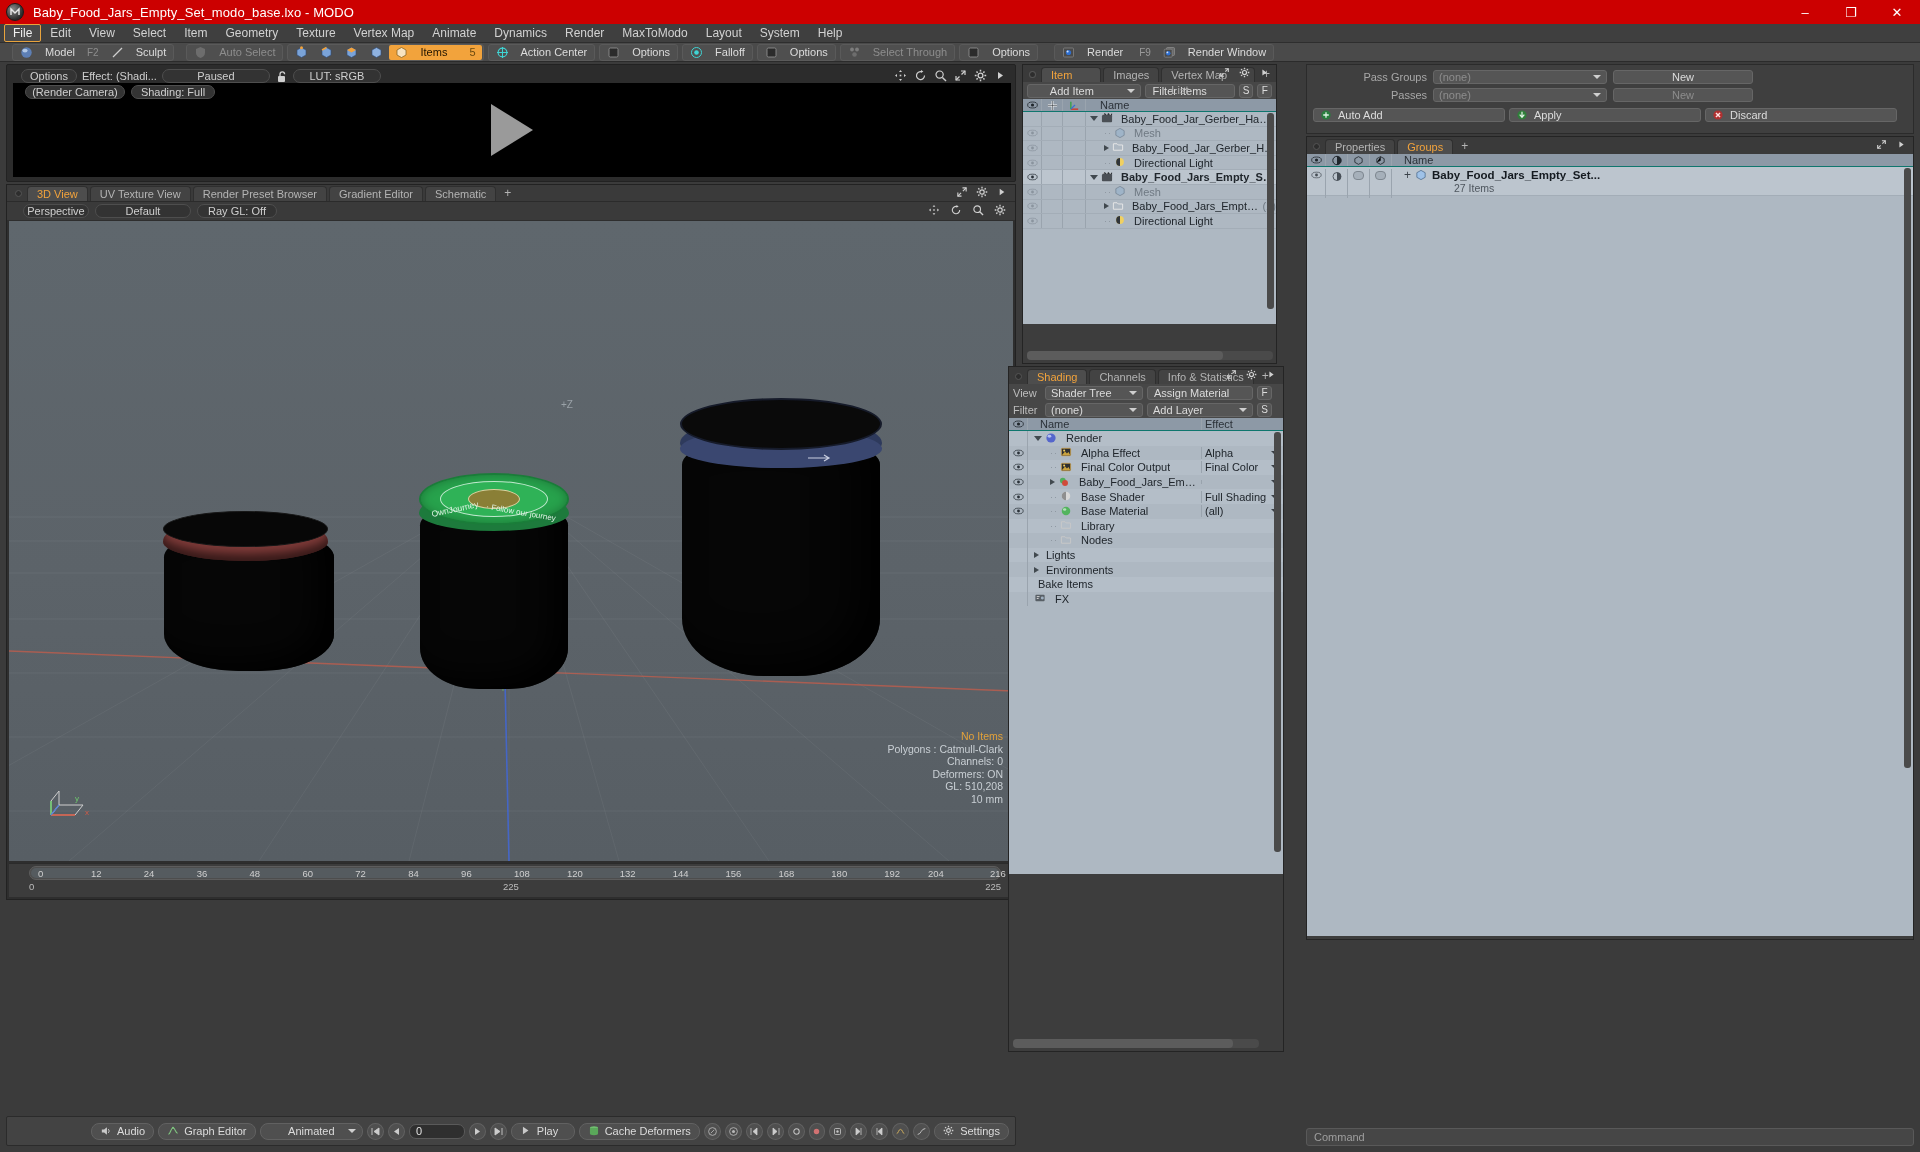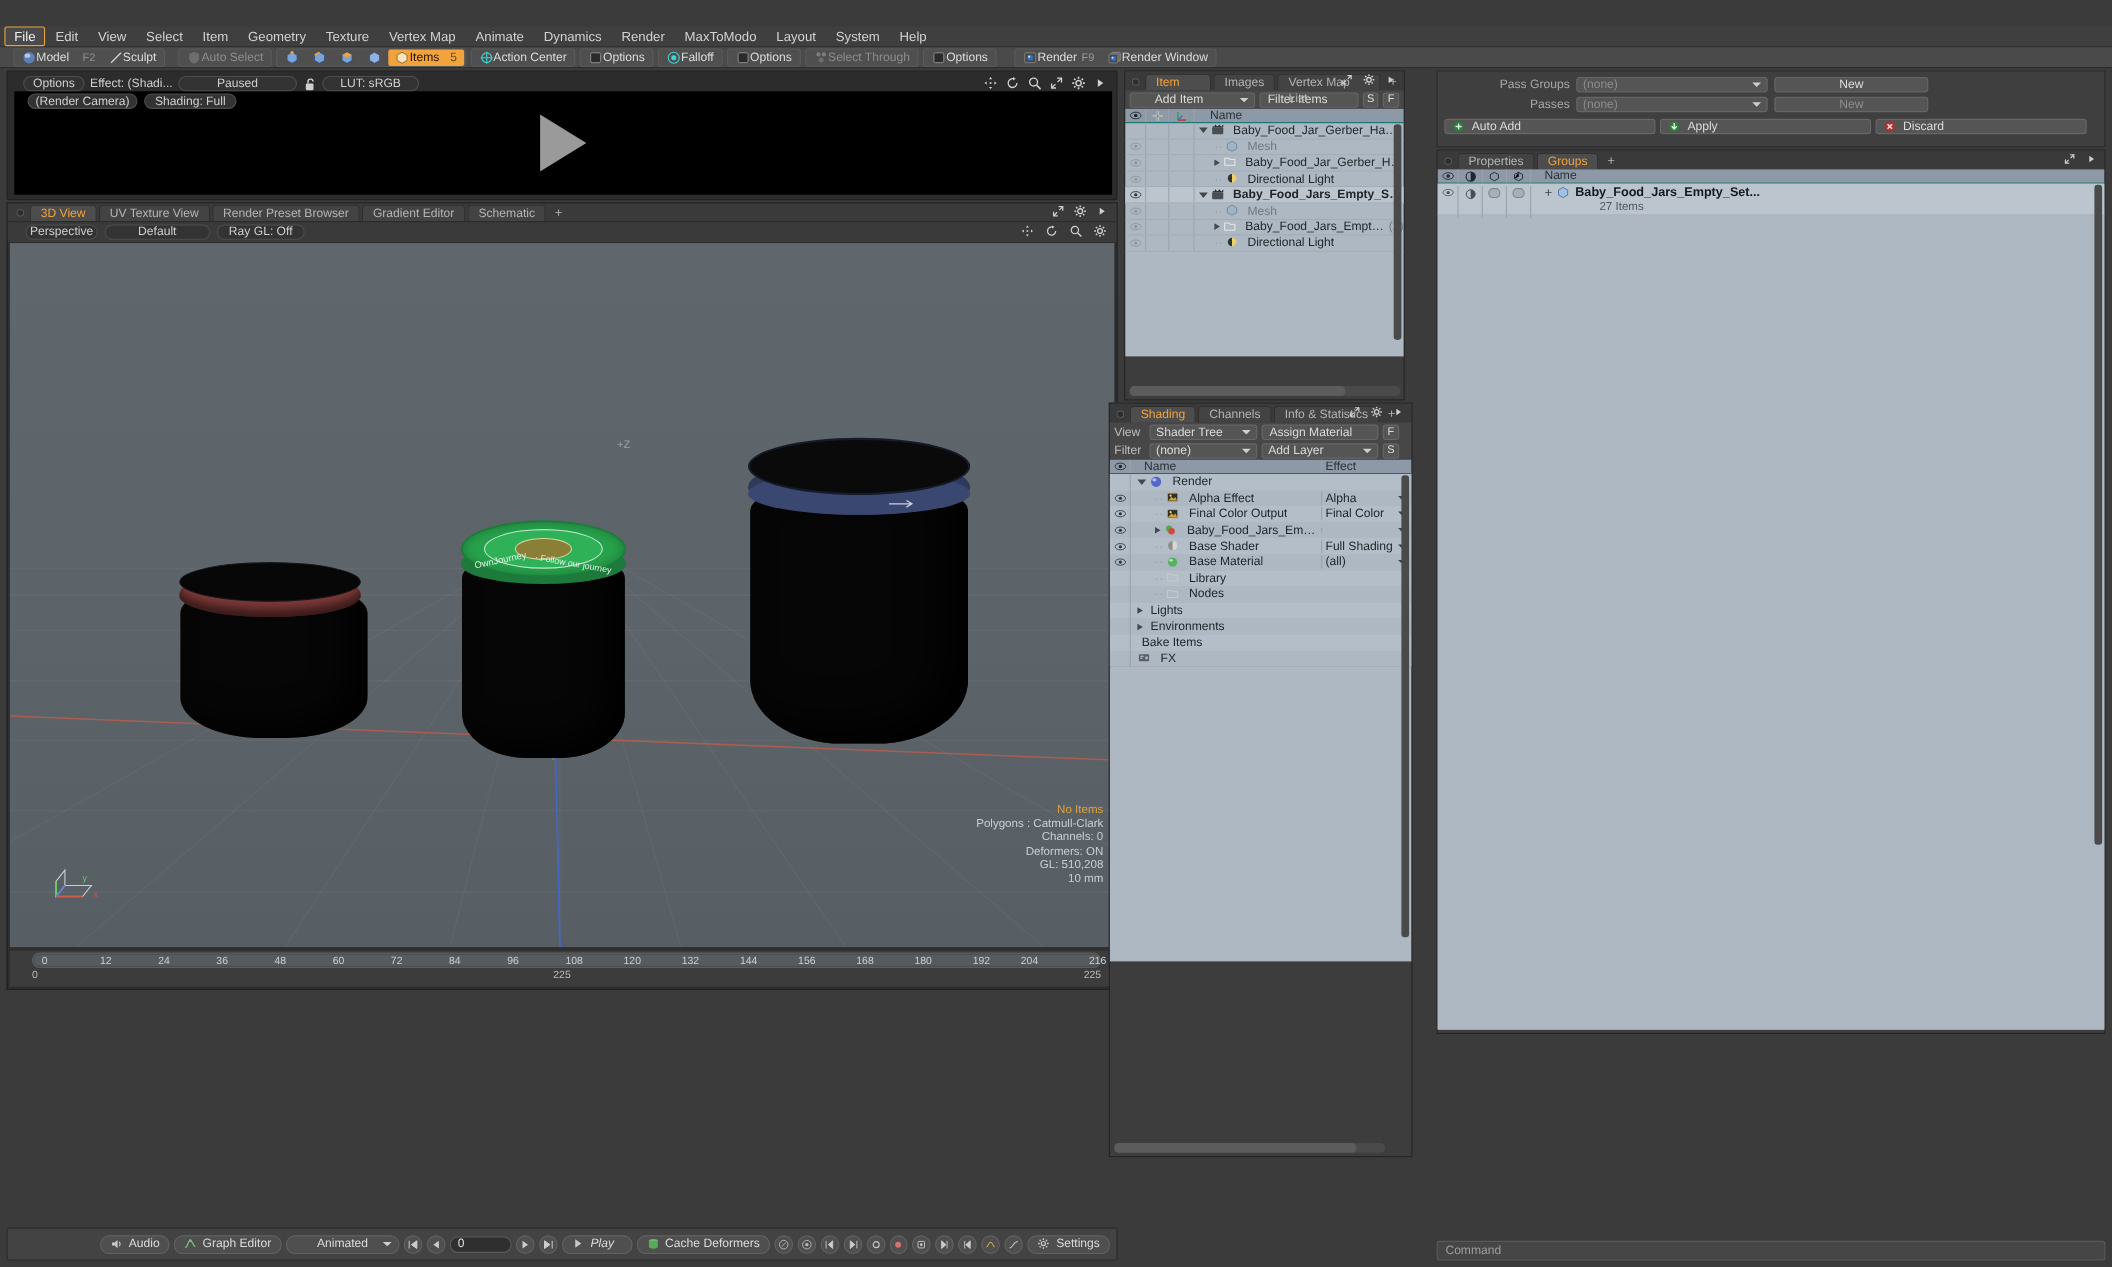--- a/index.html
+++ b/index.html
@@ -49,21 +49,21 @@
     position:absolute; left:0; top:43px; width:1920px; height:19px;
     background:#4a4a4a; display:flex; align-items:center; gap:0px;
     border-bottom:1px solid #2b2b2b;
   }
   .tgrp{
     display:flex; align-items:center; height:17px; margin:0 2px;
     border:1px solid #5a5a5a; border-radius:3px; background:#4f4f4f;
     padding:0 1px;
   }
   .tbtn{
-    display:flex; align-items:center; gap:0; height:15px; padding:0 6px;
+    display:flex; align-items:center; gap:12px; height:15px; padding:0 6px;
     font-size:11px; color:#dcdcdc; border-radius:2px; white-space:nowrap;
   }
   .tbtn.dim{ color:#8d8d8d; }
   .tbtn.sel{ background:#f2a33c; color:#201400; }
   .tbtn.sel .num{ color:#6b4a10; margin-left:10px;}
   .ico{ width:13px; height:13px; display:inline-block; position:relative; flex:none;}
   .ico svg{ display:block; }
 
   
   .preview{
@@ -247,20 +247,33 @@
     height:15px; width:56px; background:#2f2f2f; border:1px solid #5a5a5a;
     border-radius:7px; display:flex; align-items:center; padding:0 6px;
     font-size:11px; color:#e0e0e0;
   }
 </style>
 </head>
 <body>
 
 <div class="app">
 
+  <div class="titlebar">
+    <div class="logo">
+      <svg width="12" height="12" viewBox="0 0 12 12">
+          <path d="M2 9 L2 3 L6 7 L10 3 L10 9" stroke="#e8e8e8" stroke-width="1.4" fill="none"></path>
+        </svg>
+    </div>
+    <div class="ttl">Baby_Food_Jars_Empty_Set_modo_base.lxo - MODO</div>
+    <div class="wbtns">
+      <div class="wbtn">–</div>
+      <div class="wbtn">❐</div>
+      <div class="wbtn close">✕</div>
+    </div>
+  </div>
 
   <div class="menubar" id="menubar">
       <div class="mi active">File</div>
       <div class="mi">Edit</div>
       <div class="mi">View</div>
       <div class="mi">Select</div>
       <div class="mi">Item</div>
       <div class="mi">Geometry</div>
       <div class="mi">Texture</div>
       <div class="mi">Vertex Map</div>
@@ -1469,21 +1482,21 @@
     <div class="circbtn">
       <svg width="11" height="9" viewBox="0 0 11 9">
           <path d="M3 1 L8 4.5 L3 8 Z" fill="#ccc"></path>
         </svg>
     </div>
     <div class="circbtn">
       <svg width="11" height="9" viewBox="0 0 11 9">
           <path d="M9 1 V8 M2 1 L7 4.5 L2 8 Z" stroke="#ccc" fill="#ccc" stroke-width=".9"></path>
         </svg>
     </div>
-    <div class="bbtn" style="width:64px;font-style:italic;">
+    <div class="bbtn" style="width:64px;">
       <span class="ico">
         <svg width="11" height="11" viewBox="0 0 13 13">
             <path d="M3.5 2 L10 6.5 L3.5 11 Z" fill="#c9c9c9"></path>
           </svg>
       </span>
       <span>Play</span>
     </div>
     <div class="bbtn">
       <span class="ico">
         <svg width="12" height="12" viewBox="0 0 13 13">

